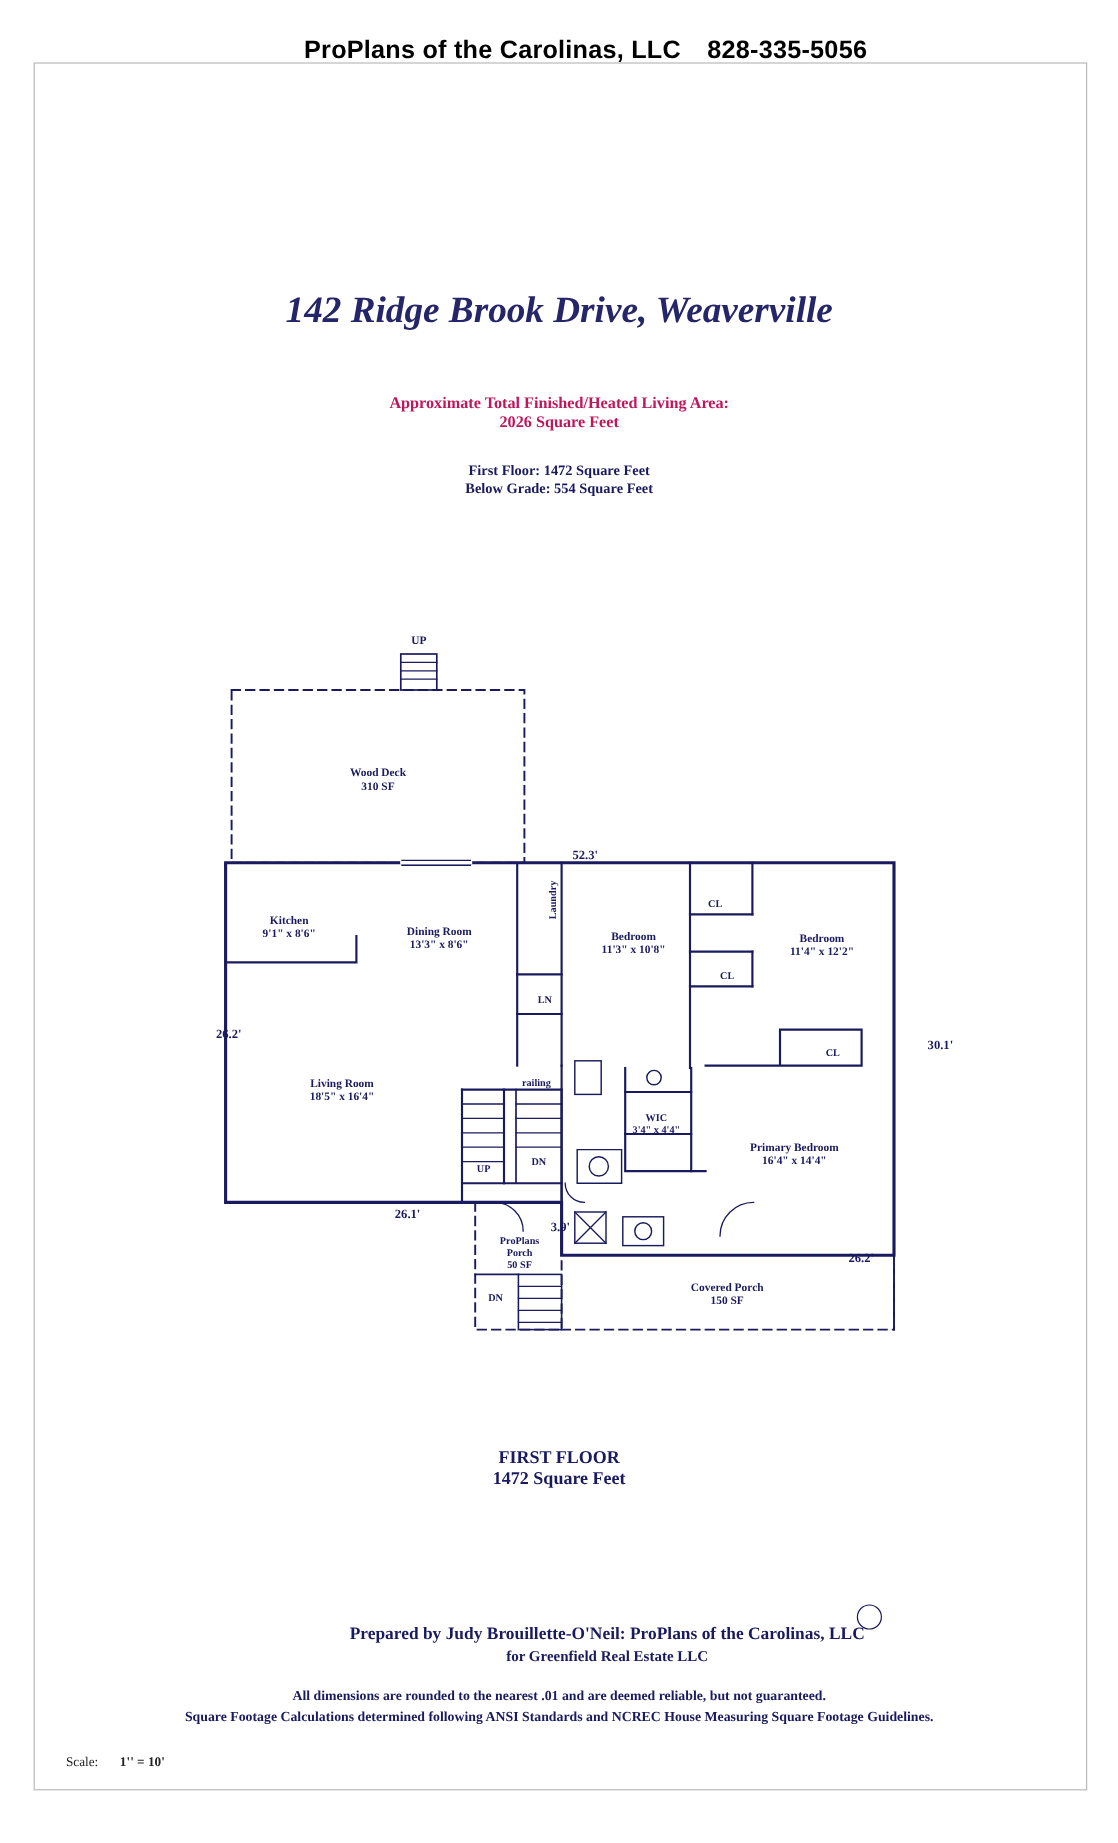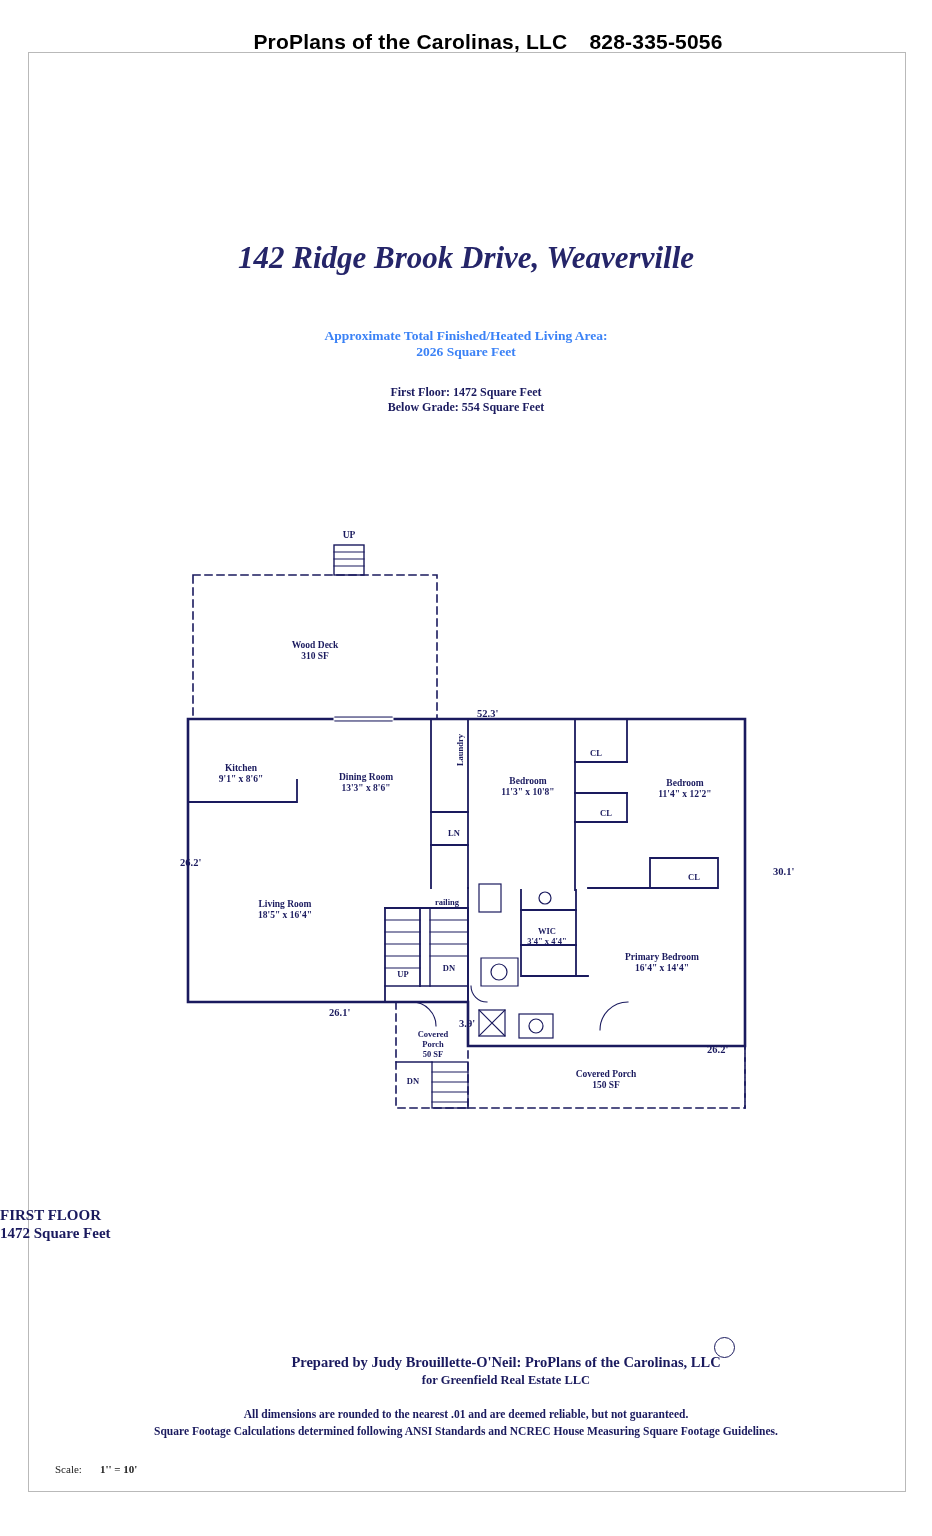--- a/index.html
+++ b/index.html
@@ -49,36 +49,36 @@
     font-style: italic;
     color: #252569;
   }
   .area-block {
     position: absolute;
     top: 328px; left: 0; width: 932px;
     text-align: center;
     font-size: 13.5px;
     font-weight: bold;
     line-height: 16px;
-    color: #3b82f6;
+    color: #be185d;
   }
   .area-block2 {
     position: absolute;
     top: 385px; left: 0; width: 932px;
     text-align: center;
     font-size: 12px;
     font-weight: bold;
     line-height: 15px;
     color: #1a1a5e;
   }
 
   .floor-label {
     position: absolute;
     top: 1206px; left: 0; width: 932px;
-    text-align: left;
+    text-align: center;
     font-size: 15px;
     font-weight: bold;
     line-height: 18px;
     color: #1a1a5e;
     font-family: "Liberation Serif", serif;
   }
   .prepared {
     position: absolute;
     top: 1353px; left: 0; width: 932px;
     text-align: center;
@@ -301,21 +301,21 @@
 
     <div class="rm" style="left:607px; top:952px; width:110px;">
       <div>Primary Bedroom</div>
       <div>16'4" x 14'4"</div>
     </div>
 
     <div class="rm small" style="left:390px; top:969px; width:26px;">UP</div>
     <div class="rm small" style="left:436px; top:963px; width:26px;">DN</div>
 
     <div class="rm small" style="left:404px; top:1029px; width:58px;">
-      <div>Covered</div>
+      <div>ProPlans</div>
       <div>Porch</div>
       <div>50 SF</div>
     </div>
 
     <div class="rm" style="left:556px; top:1069px; width:100px;">
       <div>Covered Porch</div>
       <div>150 SF</div>
     </div>
 
     <div class="rm small" style="left:400px; top:1076px; width:26px;">DN</div>

